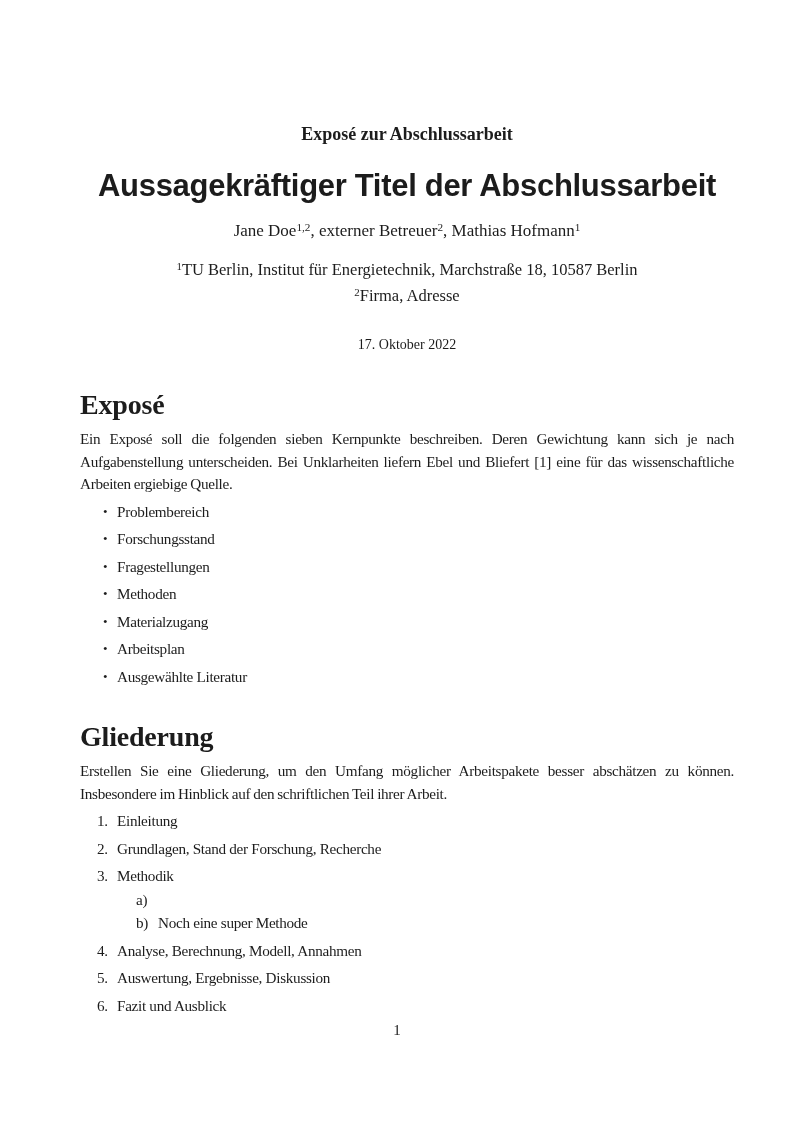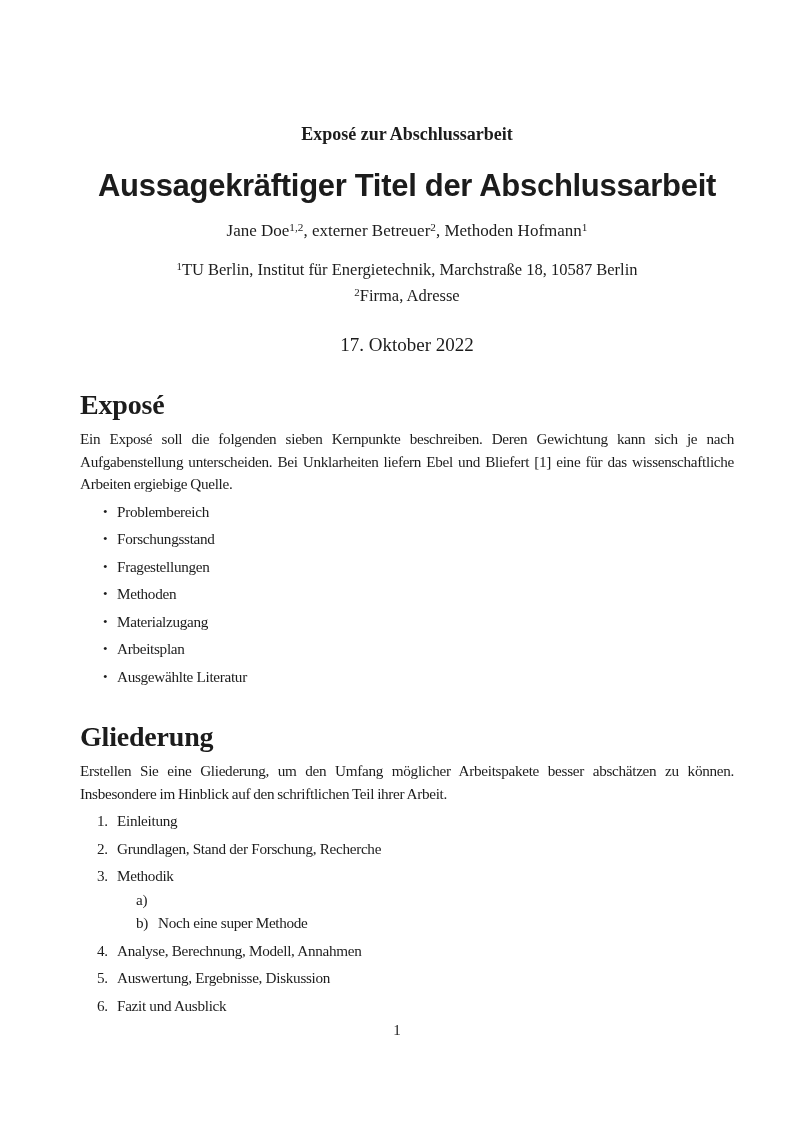--- a/index.html
+++ b/index.html
@@ -48,21 +48,21 @@
     line-height: 0;
   }
   .affiliations {
     text-align: center;
     font-size: 16.5px;
     line-height: 26px;
     margin-top: 15px;
   }
   .date {
     text-align: center;
-    font-size: 19px;
+    font-size: 14px;
     line-height: 22px;
     margin-top: 25px;
   }
   .section-heading {
     font-family: Liberation Serif, serif;
     font-weight: 700;
     font-size: 28px;
     line-height: 24px;
     letter-spacing: -0.2px;
     margin-top: 37px;
@@ -135,21 +135,21 @@
 </head>
 <body>
 
 <div class="page">
   <div class="content">
 
     <div class="pretitle">Exposé zur Abschlussarbeit</div>
 
     <div class="doc-title">Aussagekräftiger Titel der Abschlussarbeit</div>
 
-    <div class="authors"><span><span>Jane Doe</span><span class="sup">1,2</span></span><span><span>, externer Betreuer</span><span class="sup">2</span></span><span><span>, Methoden Hofmann</span><span class="sup">1</span></span></div>
+    <div class="authors"><span><span>Jane Doe</span><span class="sup">1,2</span></span><span><span>, externer Betreuer</span><span class="sup">2</span></span><span><span>, Mathias Hofmann</span><span class="sup">1</span></span></div>
 
     <div class="affiliations">
       <div><span class="sup">1</span><span>TU Berlin, Institut für Energietechnik, Marchstraße 18, 10587 Berlin</span></div>
       <div><span class="sup">2</span><span>Firma, Adresse</span></div>
     </div>
 
     <div class="date">17. Oktober 2022</div>
 
     <div class="section-heading">Exposé</div>
 

